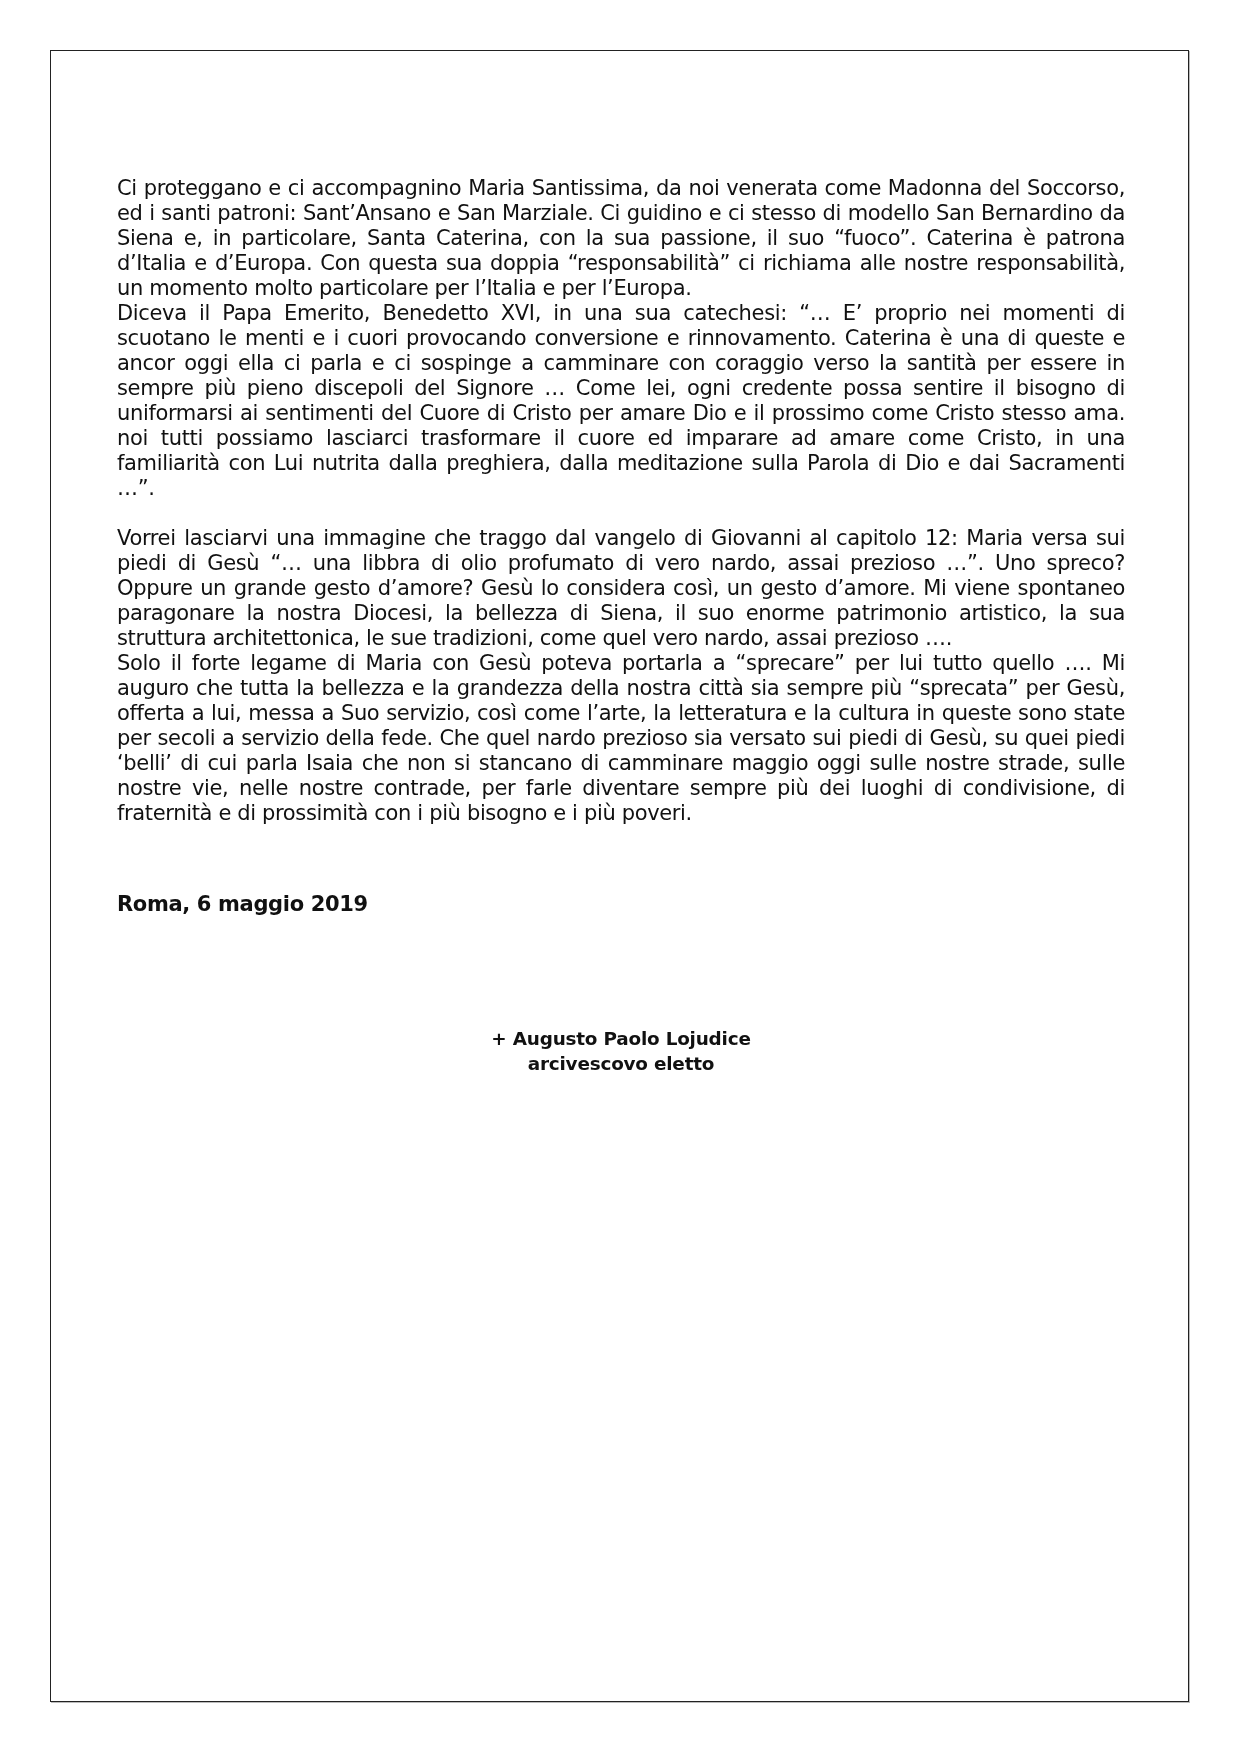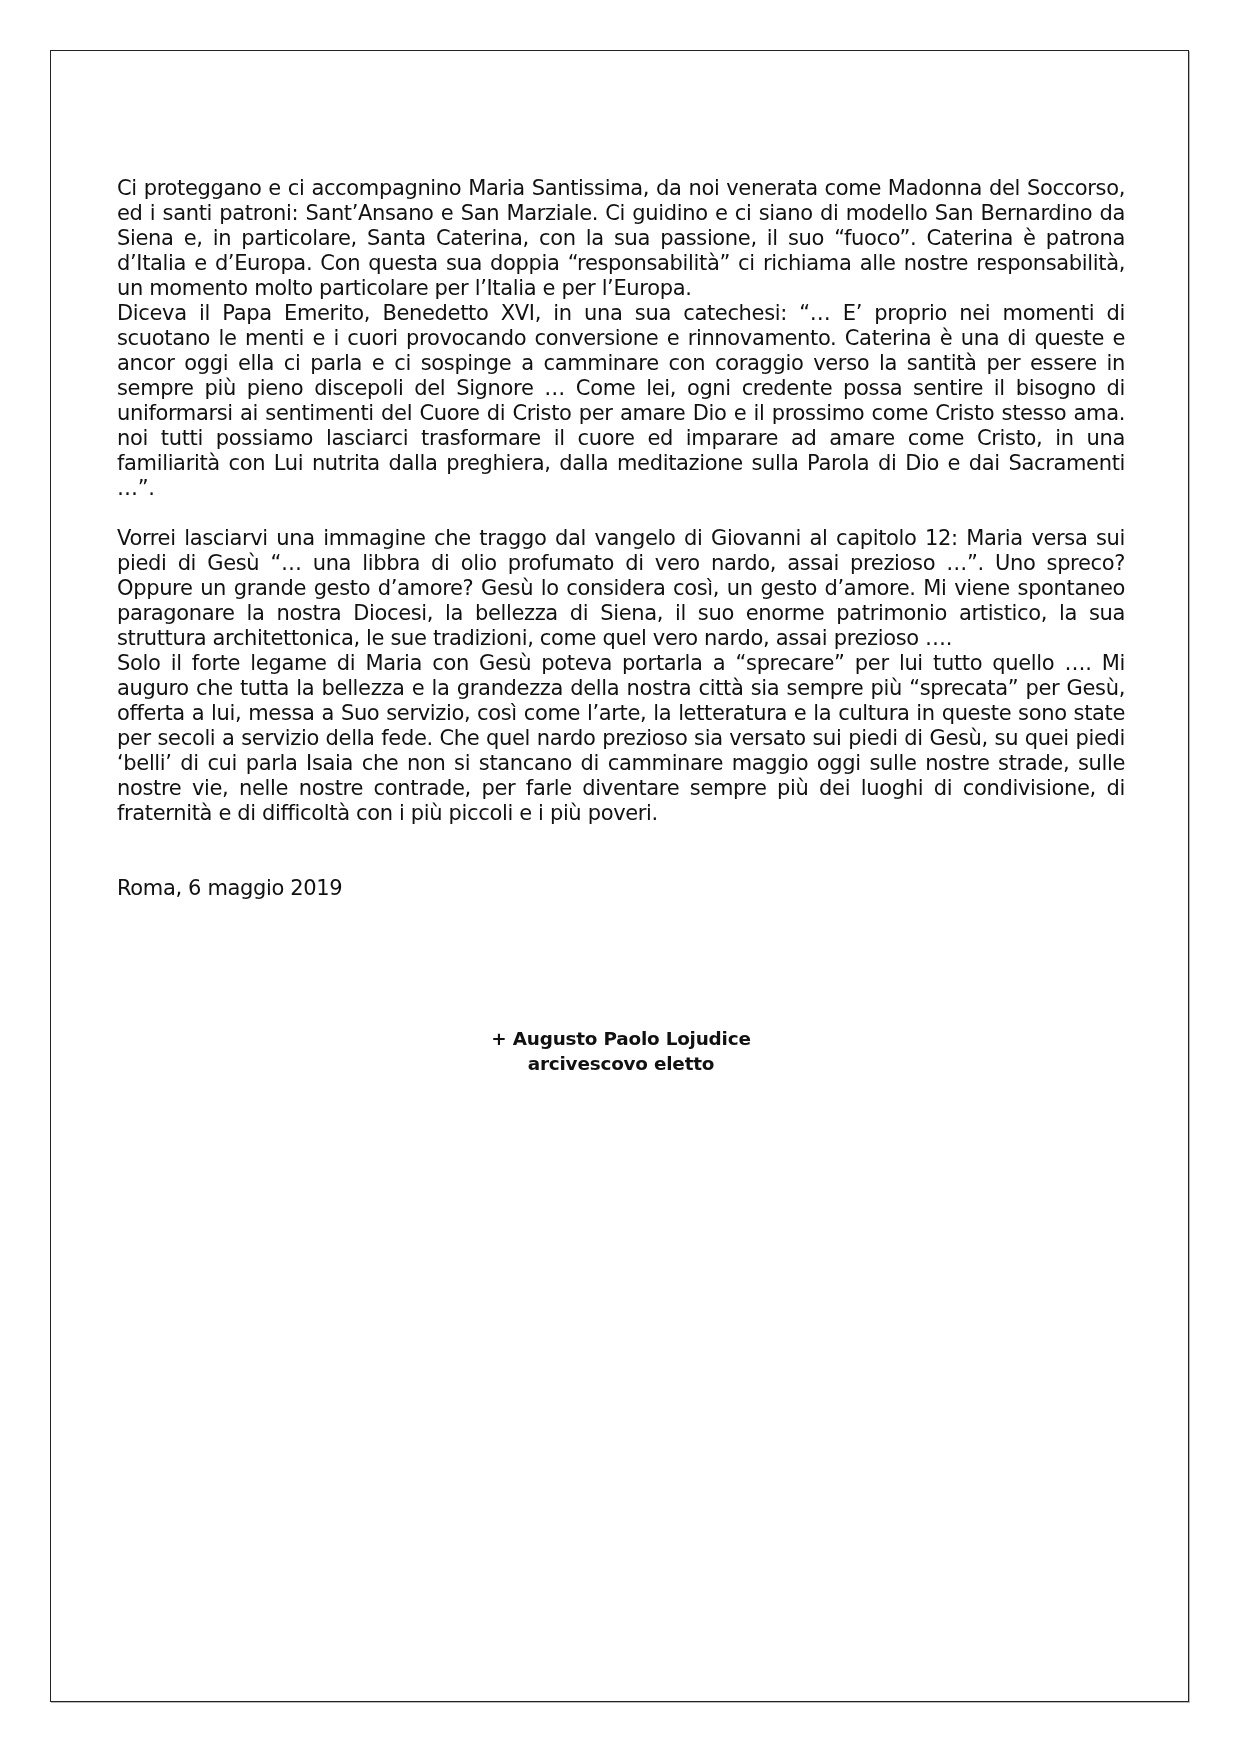--- a/index.html
+++ b/index.html
@@ -9,33 +9,33 @@
     border: 1.5px solid #222; box-sizing: border-box;
     box-shadow: 1px 1px 0 #bbb;
   }
   .content {
     position: absolute; left: 117px; top: 176px; width: 1008px;
     font-size: 21px; line-height: 25px; letter-spacing: -0.35px;
   }
   .line { display: block; white-space: nowrap; height: 25px; }
   .line.j { text-align: justify; text-align-last: justify; white-space: normal; overflow: hidden; }
   .gap { height: 25px; }
-  .date { font-weight: normal; }
+  .date { font-weight: bold; margin-top: 16px; }
   .signature { position: absolute; left: 117px; width: 1008px; top: 1026px; text-align: center; font-weight: bold; font-size: 18.4px; line-height: 25px; letter-spacing: -0.2px; }
 </style>
 </head>
 <body>
 
 <div class="page-frame"></div>
 
 <div class="content">
 
   <div>
     <span class="line j">Ci proteggano e ci accompagnino Maria Santissima, da noi venerata come Madonna del Soccorso,</span>
-    <span class="line j">ed i santi patroni: Sant’Ansano e San Marziale. Ci guidino e ci siano di modello San Bernardino da</span>
+    <span class="line j">ed i santi patroni: Sant’Ansano e San Marziale. Ci guidino e ci stesso di modello San Bernardino da</span>
     <span class="line j">Siena e, in particolare, Santa Caterina, con la sua passione, il suo “fuoco”. Caterina è patrona</span>
     <span class="line j">d’Italia e d’Europa. Con questa sua doppia “responsabilità” ci richiama alle nostre responsabilità, in</span>
     <span class="line">un momento molto particolare per l’Italia e per l’Europa.</span>
   </div>
 
   <div>
     <span class="line j">Diceva il Papa Emerito, Benedetto XVI, in una sua catechesi: “… E’ proprio nei momenti di</span>
     <span class="line j">scuotano le menti e i cuori provocando conversione e rinnovamento. Caterina è una di queste e</span>
     <span class="line j">ancor oggi ella ci parla e ci sospinge a camminare con coraggio verso la santità per essere in modo</span>
     <span class="line j">sempre più pieno discepoli del Signore … Come lei, ogni credente possa sentire il bisogno di</span>
@@ -54,21 +54,21 @@
     <span class="line">struttura architettonica, le sue tradizioni, come quel vero nardo, assai prezioso ….</span>
   </div>
 
   <div>
     <span class="line j">Solo il forte legame di Maria con Gesù poteva portarla a “sprecare” per lui tutto quello …. Mi</span>
     <span class="line j">auguro che tutta la bellezza e la grandezza della nostra città sia sempre più “sprecata” per Gesù,</span>
     <span class="line j">offerta a lui, messa a Suo servizio, così come l’arte, la letteratura e la cultura in queste sono state</span>
     <span class="line j">per secoli a servizio della fede. Che quel nardo prezioso sia versato sui piedi di Gesù, su quei piedi</span>
     <span class="line j">‘belli’ di cui parla Isaia che non si stancano di camminare maggio oggi sulle nostre strade, sulle</span>
     <span class="line j">nostre vie, nelle nostre contrade, per farle diventare sempre più dei luoghi di condivisione, di</span>
-    <span class="line">fraternità e di difficoltà con i più piccoli e i più poveri.</span>
+    <span class="line">fraternità e di prossimità con i più bisogno e i più poveri.</span>
   </div>
   <div class="gap"></div>
 
   <div class="gap"></div>
   <span class="line date">Roma, 6 maggio 2019</span>
 </div>
 
 <div class="signature">
   <div>+ Augusto Paolo Lojudice</div>
   <div>arcivescovo eletto</div>

